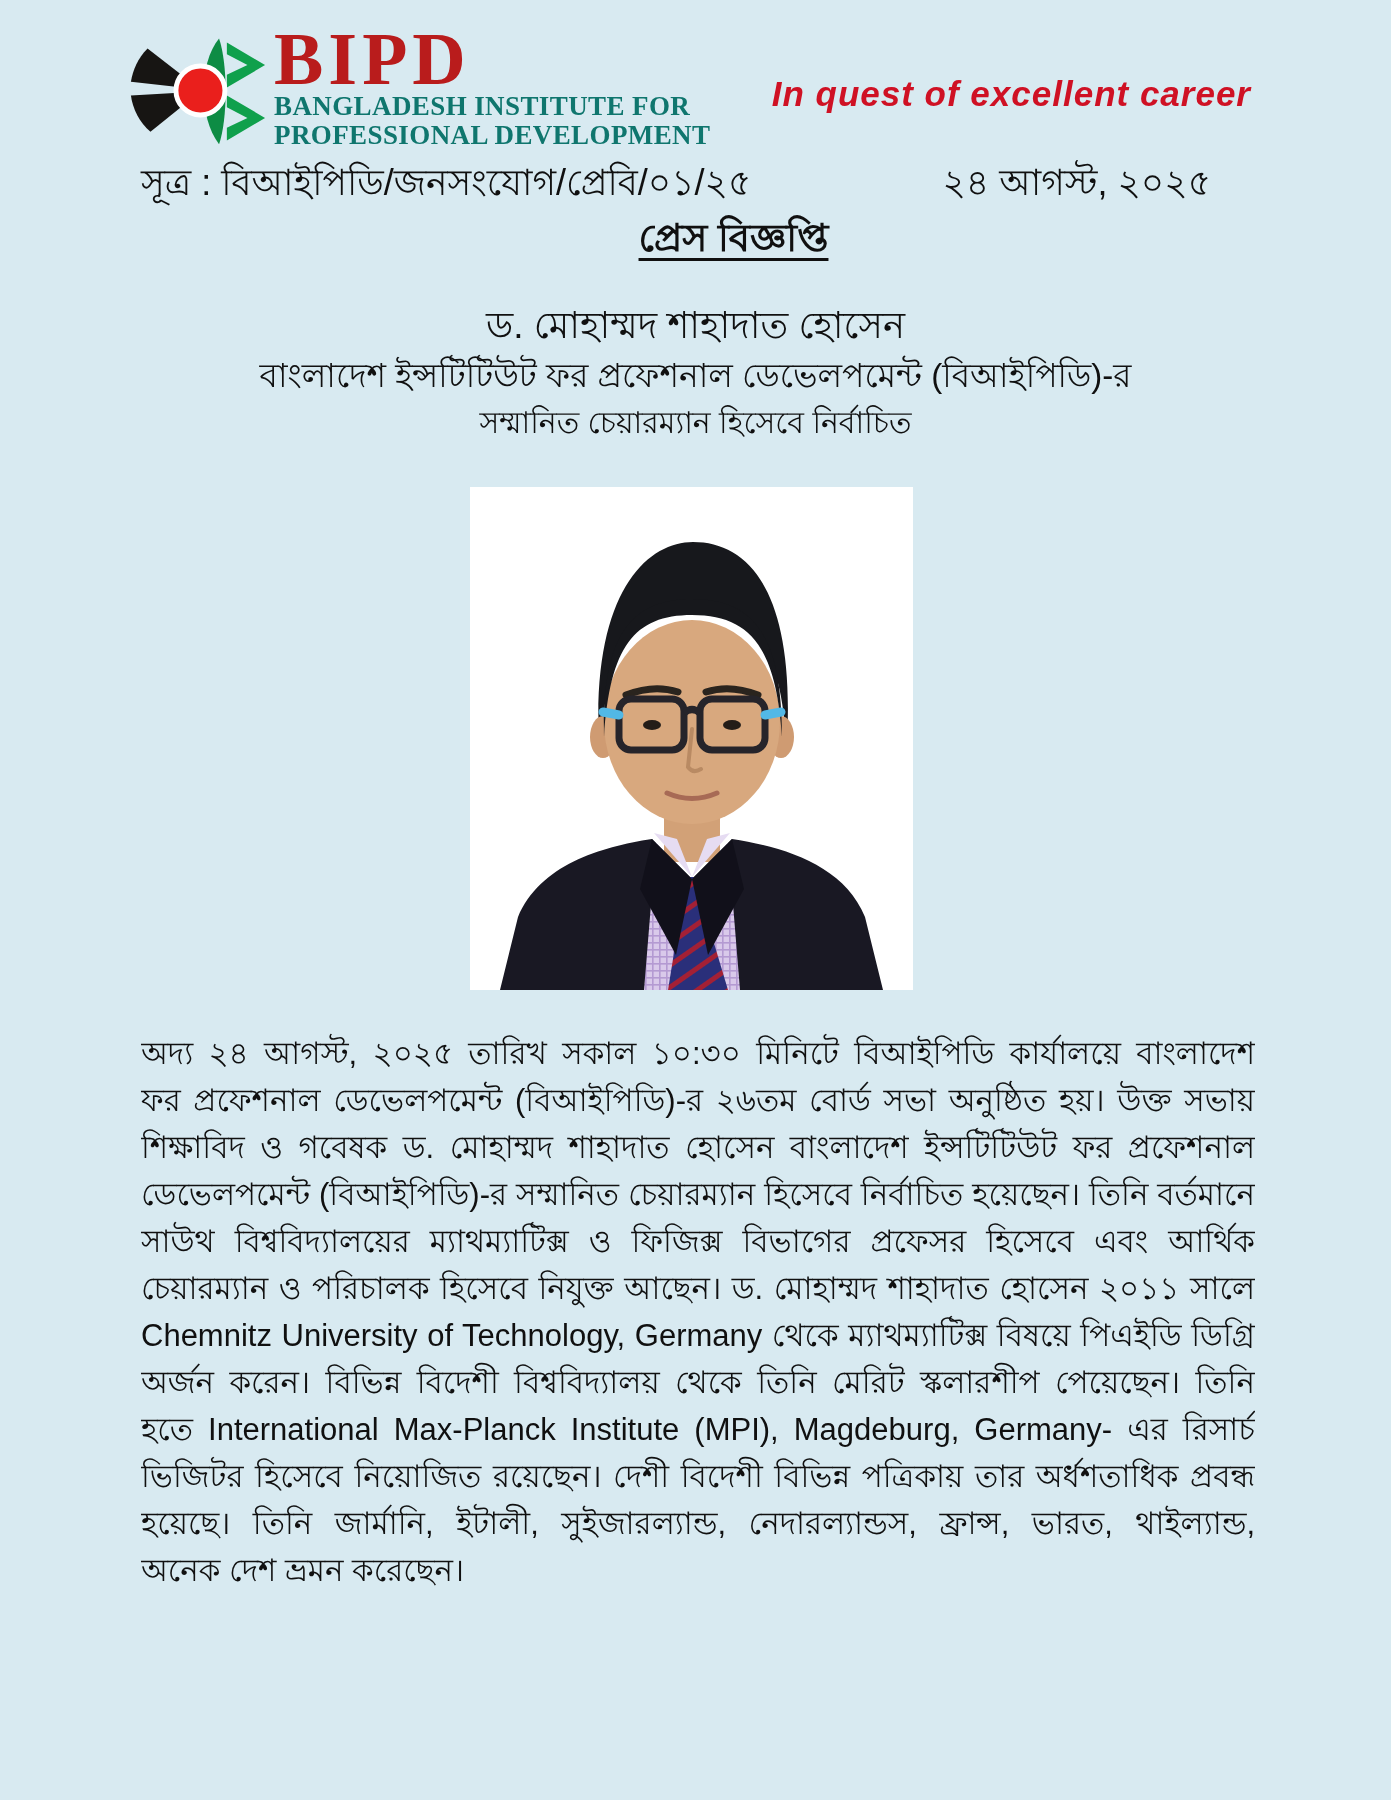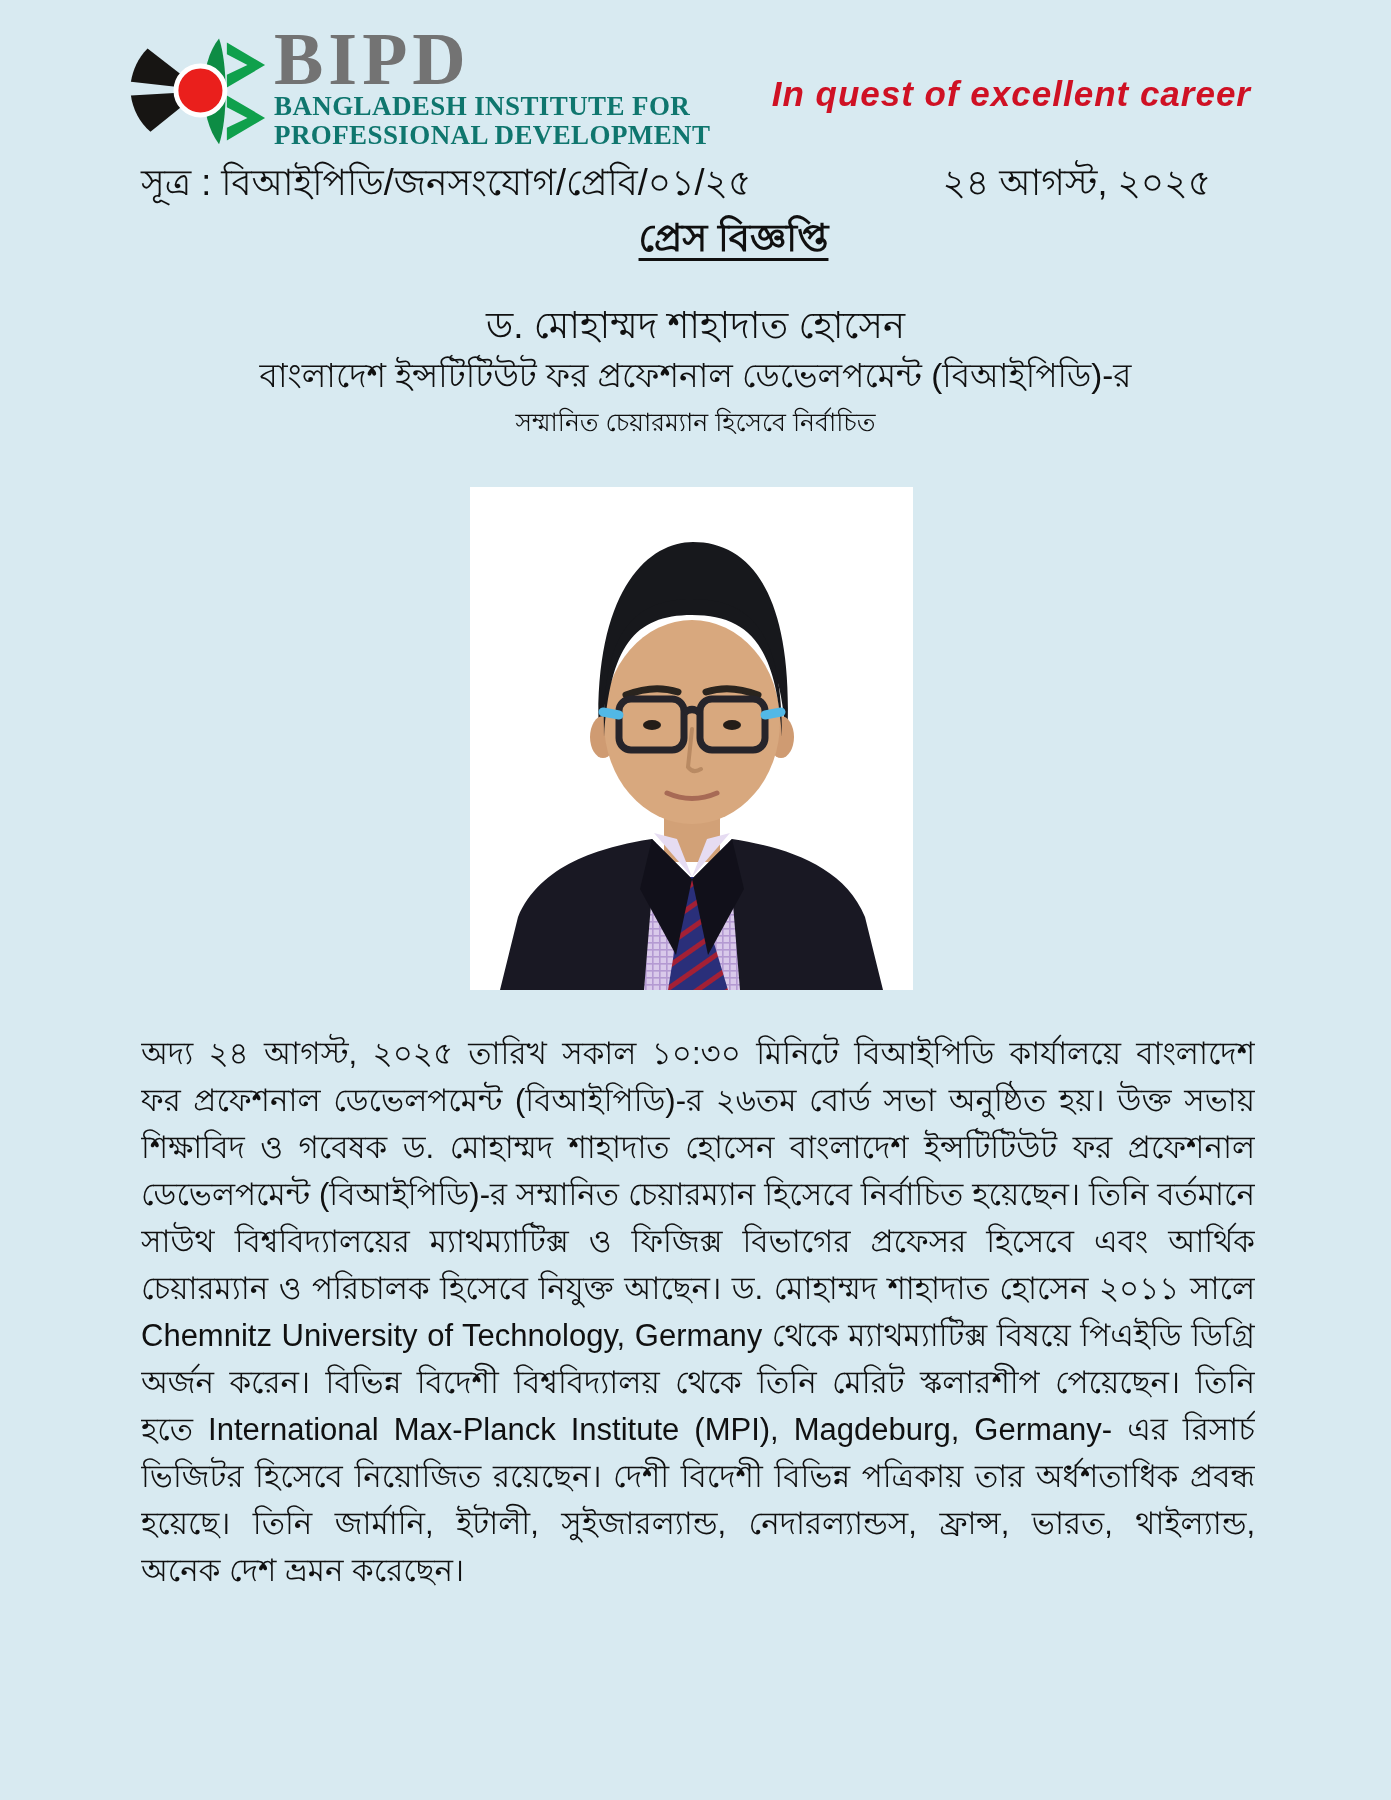--- a/index.html
+++ b/index.html
@@ -7,21 +7,21 @@
     position:relative; width:1391px; height:1800px;
     background:#d8eaf1; overflow:hidden;
     font-family:"Liberation Sans", sans-serif; color:#101010;
     margin:0 auto;
   }
   
   .logo-icon { position:absolute; left:126px; top:34px; width:142px; height:114px; }
   .logo-text { position:absolute; left:274px; top:26px; }
   .logo-acronym {
     font-family:"Liberation Serif", serif; font-weight:700;
-    font-size:74px; line-height:66px; letter-spacing:5px; color:#737373;
+    font-size:74px; line-height:66px; letter-spacing:5px; color:#b91c1c;
   }
   .logo-name {
     font-family:Liberation Serif, serif; font-weight:700;
     font-size:27px; line-height:29px; letter-spacing:0.4px; color:#0f766e;
   }
   .tagline {
     position:absolute; top:74px; right:140px;
     font-family:Liberation Sans, sans-serif; font-style:italic; font-weight:700;
     font-size:35px; color:#cf1124; letter-spacing:1px;
   }
@@ -33,21 +33,21 @@
   }
   
   .title-wrap { position:absolute; top:208px; left:0; width:100%; text-align:center;padding-left:38px; }
   .title-text {
     font-size:38px; font-weight:700;
     text-decoration:underline; text-decoration-thickness:3px; text-underline-offset:7px;
   }
   .headline { position:absolute; top:270px; left:0; width:100%; text-align:center;margin-top:30px; }
   .headline-1 { font-size:37px; line-height:52px; }
   .headline-2 { font-size:33px; line-height:47px; }
-  .headline-3 { font-size:25px; line-height:47px; }
+  .headline-3 { font-size:30px; line-height:47px; }
   
   .photo { position:absolute; left:470px; top:487px; width:443px; height:503px; }
   .photo svg { display:block; width:100%; height:100%; }
   
   .body-text { position:absolute; left:141px; top:1030px; width:1114px; font-size:31px; }
   .body-line {
     text-align:justify; text-align-last:justify;
     line-height:47px; height:47px; overflow:hidden;
   }
   .body-line.last { text-align-last:left; }

